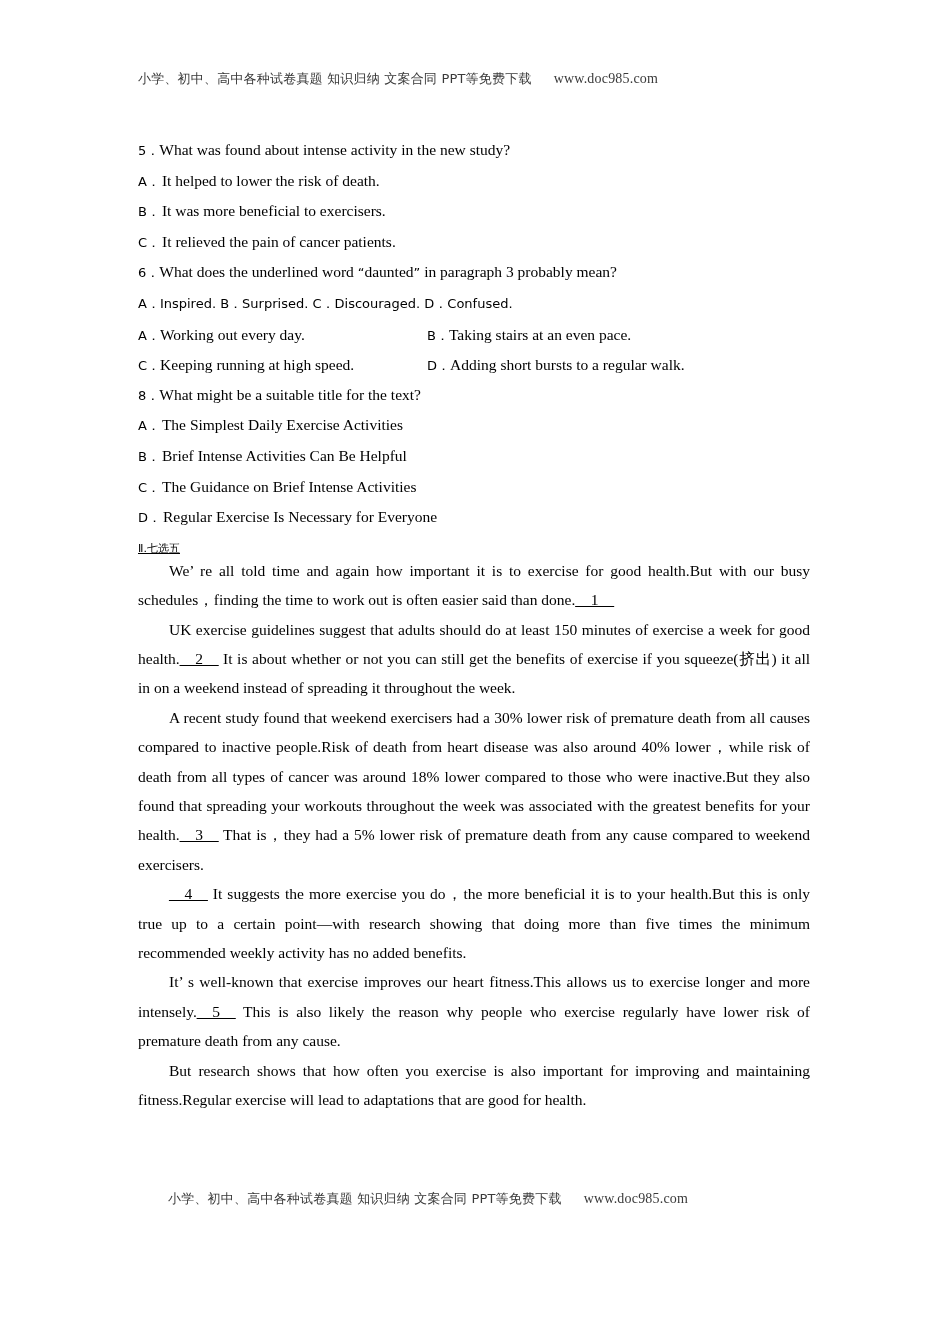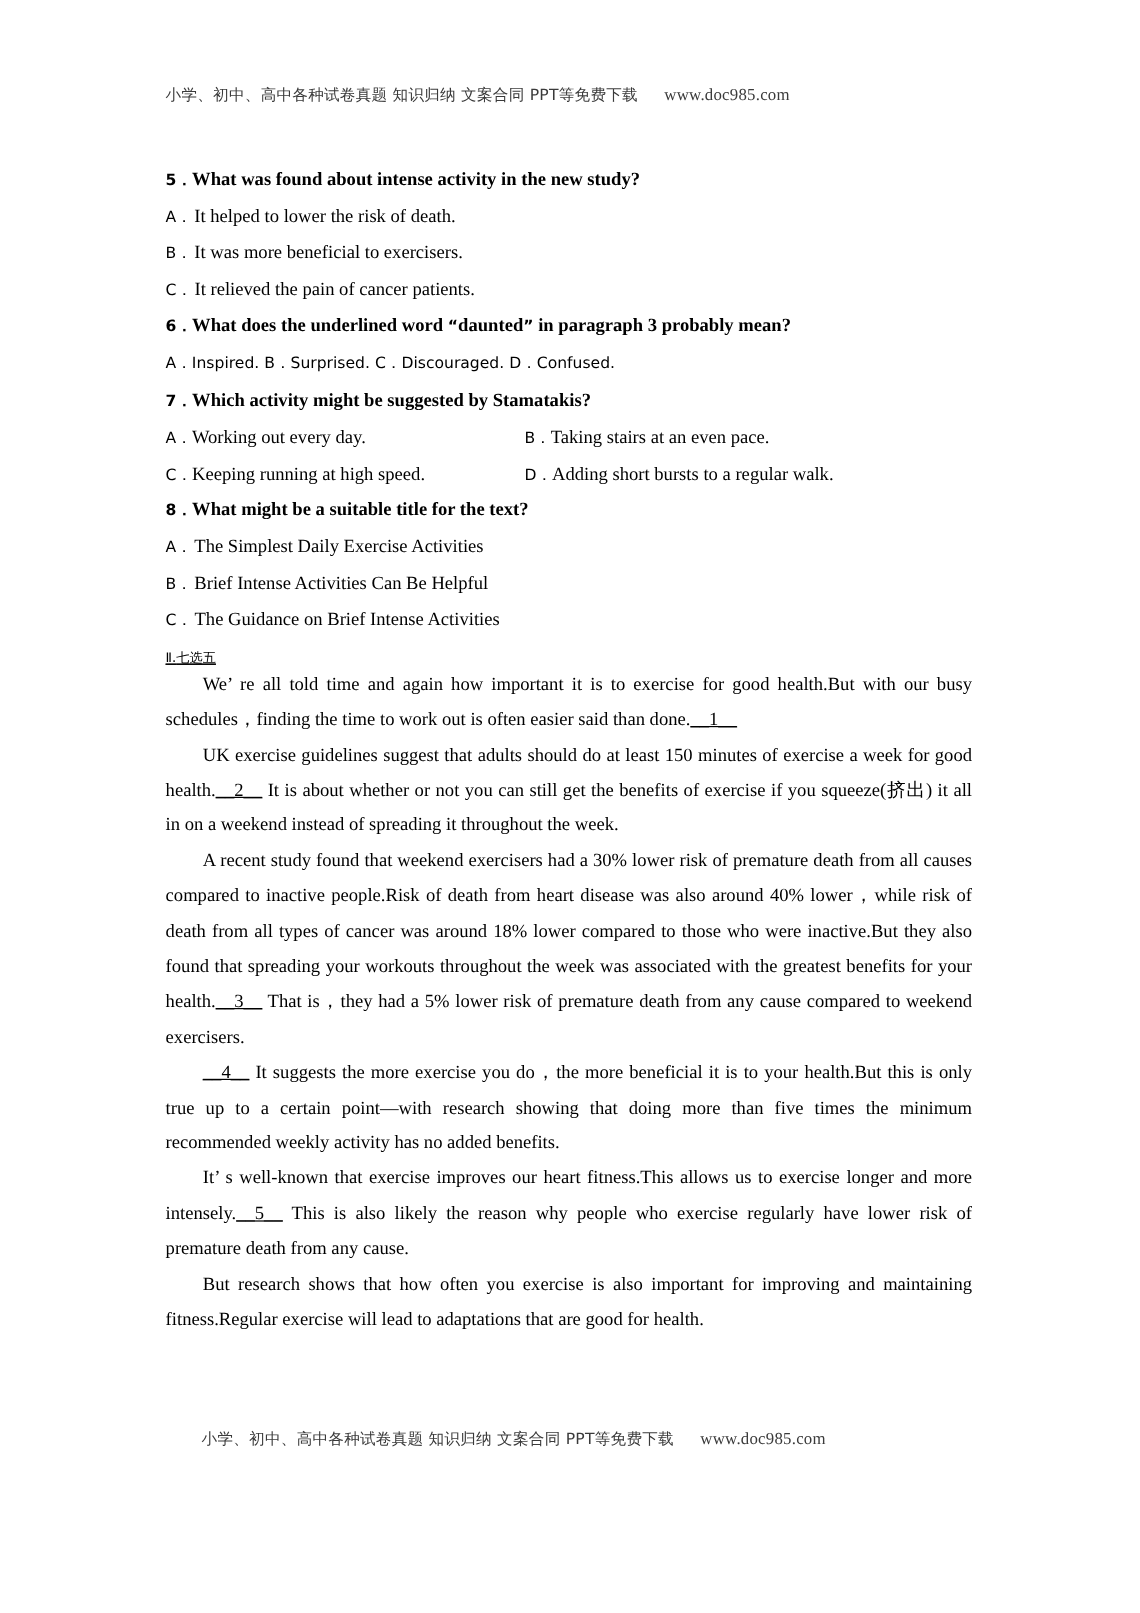--- a/index.html
+++ b/index.html
@@ -37,21 +37,21 @@
   .gap { display: inline-block; width: 22px; }
 
   .content {
     position: absolute;
     left: 138px;
     top: 142px;
     width: 672px;
   }
 
   .q-stem {
-    font-weight: bold;
+    font-weight: normal;
     font-size: 15.5px;
     line-height: 1;
     margin: 0 0 0 0;
     padding: 0;
     white-space: nowrap;
   }
   .opt {
     font-size: 15.5px;
     line-height: 1;
     white-space: nowrap;
@@ -66,21 +66,21 @@
     font-size: 15.5px;
     text-align: center;
   }
   .two-col .col-a {
     position: absolute;
     left: 0; top: 0;
     white-space: nowrap;
   }
   .two-col .col-b {
     position: absolute;
-    left: 299px; top: 0;
+    left: 289px; top: 0;
     white-space: nowrap;
   }
 
   .section-head {
     font-family: "DejaVu Sans", sans-serif;
     font-size: 11px;
     line-height: 1;
     margin-top: 3px;
     margin-bottom: 2px;
   }
@@ -127,43 +127,43 @@
       <div class="opt"><span class="lbl fwperiod">C．</span><span>It relieved the pain of cancer patients.</span></div>
     </div>
 
     <div class="row-block">
       <div class="q-stem"><span class="fwperiod">6．</span><span>What does the underlined word</span> <span class="fwquote">“</span><span>daunted</span><span class="fwquote">”</span> <span>in paragraph 3 probably mean?</span></div>
     </div>
     <div class="row-block">
       <div class="opt"><span class="fwperiod">A．Inspired. B．Surprised. C．Discouraged. D．Confused.</span></div>
     </div>
 
-    <div class="row-block">
-      <div class="q-stem"><span class="fwperiod">7．</span><span>Which activity might be suggested by Stamatakis?</span></div>
-    </div>
     <div class="two-col">
       <div class="col-a"><span class="lbl fwperiod">A．</span><span>Working out every day.</span></div>
       <div class="col-b"><span class="lbl fwperiod">B．</span><span>Taking stairs at an even pace.</span></div>
     </div>
     <div class="two-col">
       <div class="col-a"><span class="lbl fwperiod">C．</span><span>Keeping running at high speed.</span></div>
       <div class="col-b"><span class="lbl fwperiod">D．</span><span>Adding short bursts to a regular walk.</span></div>
     </div>
 
     <div class="row-block">
       <div class="q-stem"><span class="fwperiod">8．</span><span>What might be a suitable title for the text?</span></div>
     </div>
     <div class="row-block">
       <div class="opt"><span class="lbl fwperiod">A．</span><span>The Simplest Daily Exercise Activities</span></div>
     </div>
     <div class="row-block">
       <div class="opt"><span class="lbl fwperiod">B．</span><span>Brief Intense Activities Can Be Helpful</span></div>
     </div>
     <div class="row-block">
       <div class="opt"><span class="lbl fwperiod">C．</span><span>The Guidance on Brief Intense Activities</span></div>
+    </div>
+    <div class="row-block">
+      <div class="opt"><span class="lbl fwperiod">D．</span><span>Regular Exercise Is Necessary for Everyone</span></div>
     </div>
 
     <div class="section-head"><span><span>Ⅱ.</span><span>七选五</span></span></div>
 
     <p class="para"><span>We’ re all told time and again how important it is to exercise for good health.But with our busy schedules，finding the time to work out is often easier said than done.</span><span class="blank">__1__</span></p>
 
     <p class="para"><span>UK exercise guidelines suggest that adults should do at least 150 minutes of exercise a week for good health.</span><span class="blank">__2__</span><span> It is about whether or not you can still get the benefits of exercise if you squeeze(挤出) it all in on a weekend instead of spreading it throughout the week.</span></p>
 
     <p class="para"><span>A recent study found that weekend exercisers had a 30% lower risk of premature death from all causes compared to inactive people.Risk of death from heart disease was also around 40% lower，while risk of death from all types of cancer was around 18% lower compared to those who were inactive.But they also found that spreading your workouts throughout the week was associated with the greatest benefits for your health.</span><span class="blank">__3__</span><span> That is，they had a 5% lower risk of premature death from any cause compared to weekend exercisers.</span></p>
 

